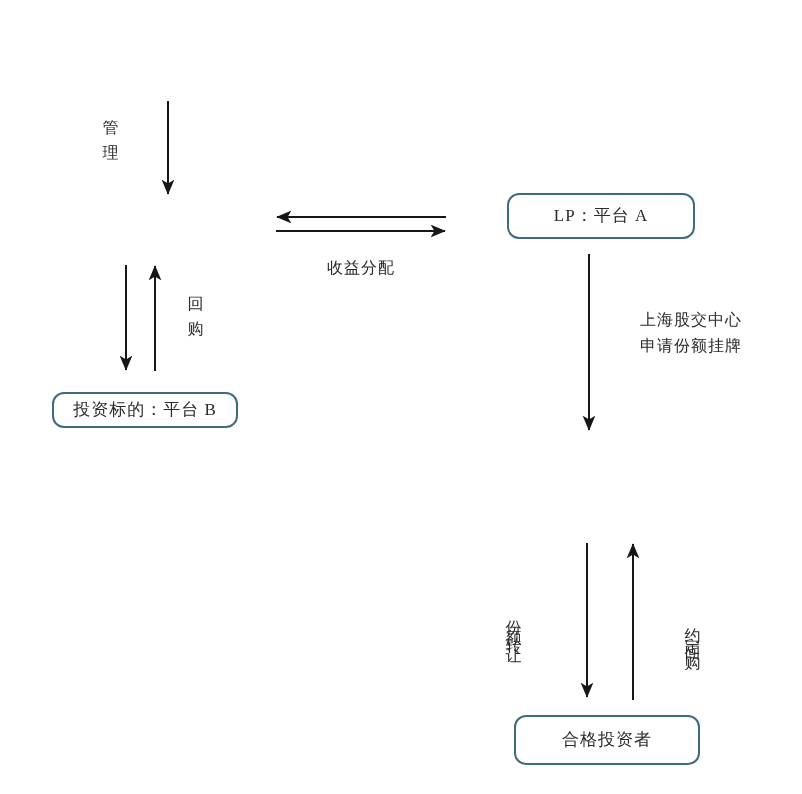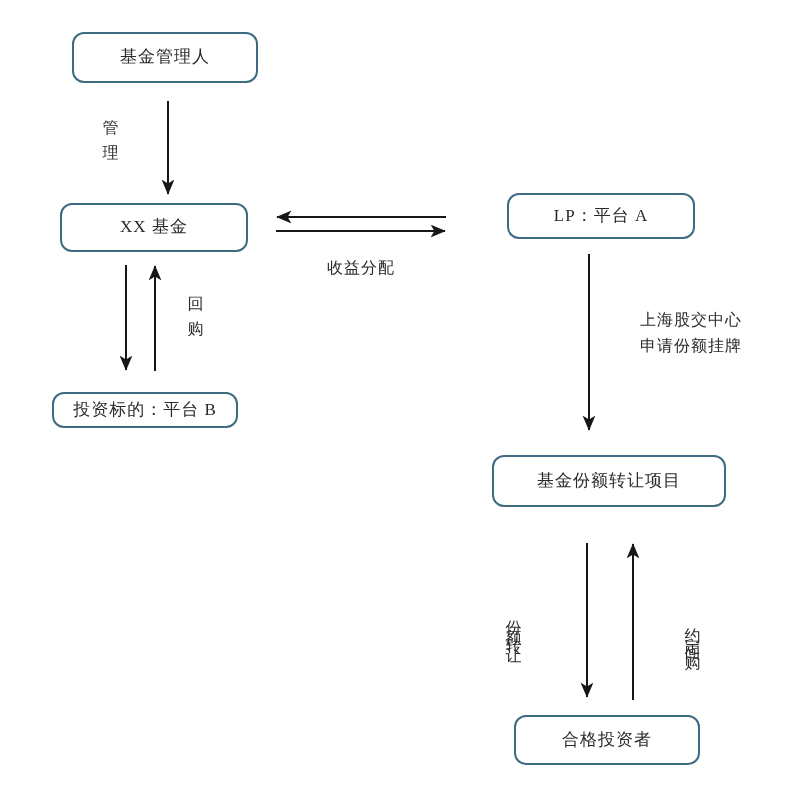--- a/index.html
+++ b/index.html
@@ -72,39 +72,30 @@
 
     <line x1="155" y1="371" x2="155" y2="266" stroke="#171717" stroke-width="2" marker-end="url(#ah)"></line>
 
     <line x1="589" y1="254" x2="589" y2="430" stroke="#171717" stroke-width="2" marker-end="url(#ah)"></line>
 
     <line x1="587" y1="543" x2="587" y2="697" stroke="#171717" stroke-width="2" marker-end="url(#ah)"></line>
 
     <line x1="633" y1="700" x2="633" y2="544" stroke="#171717" stroke-width="2" marker-end="url(#ah)"></line>
   </svg>
 
-  <div class="node" style="left:72px;top:32px;width:186px;height:51px;">
-    <span>基金管理人</span>
-  </div>
 
-  <div class="node" style="left:60px;top:203px;width:188px;height:49px;">
-    <span>XX 基金</span>
-  </div>
 
   <div class="node" style="left:507px;top:193px;width:188px;height:46px;">
     <span>LP：平台 A</span>
   </div>
 
   <div class="node" style="left:52px;top:392px;width:186px;height:36px;">
     <span>投资标的：平台 B</span>
   </div>
 
-  <div class="node" style="left:492px;top:455px;width:234px;height:52px;">
-    <span>基金份额转让项目</span>
-  </div>
 
   <div class="node" style="left:514px;top:715px;width:186px;height:50px;font-family:Liberation Serif, serif;">
     <span>合格投资者</span>
   </div>
 
   <div class="label" style="left:96px;top:116px;width:30px;">管
 理</div>
 
 
   <div class="label" style="left:311px;top:256px;width:100px;">收益分配</div>

